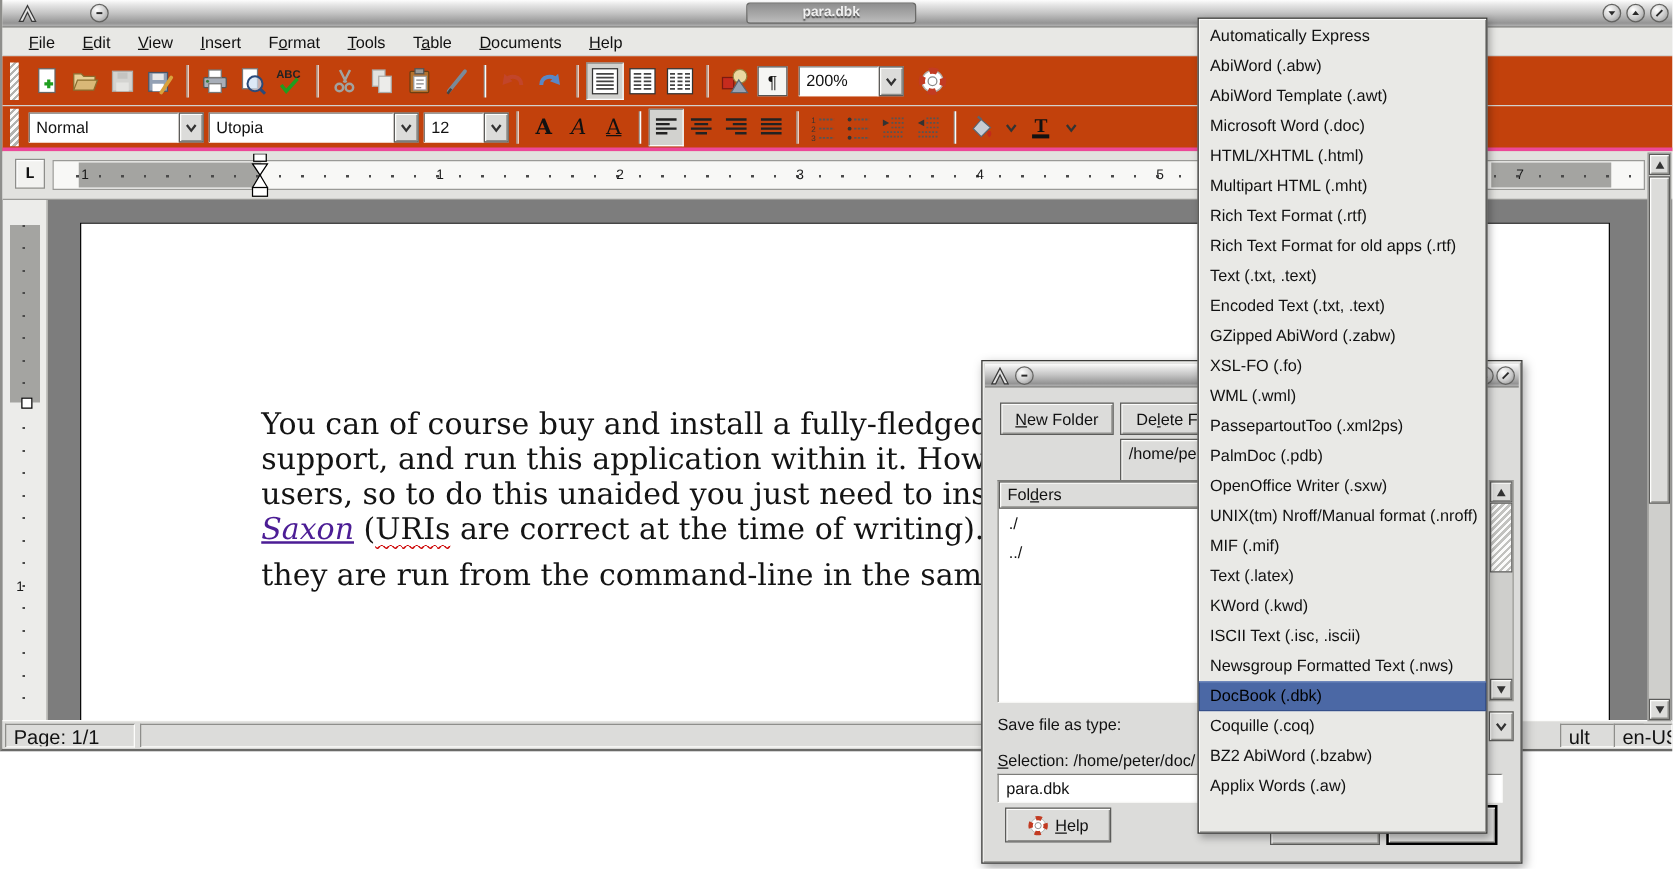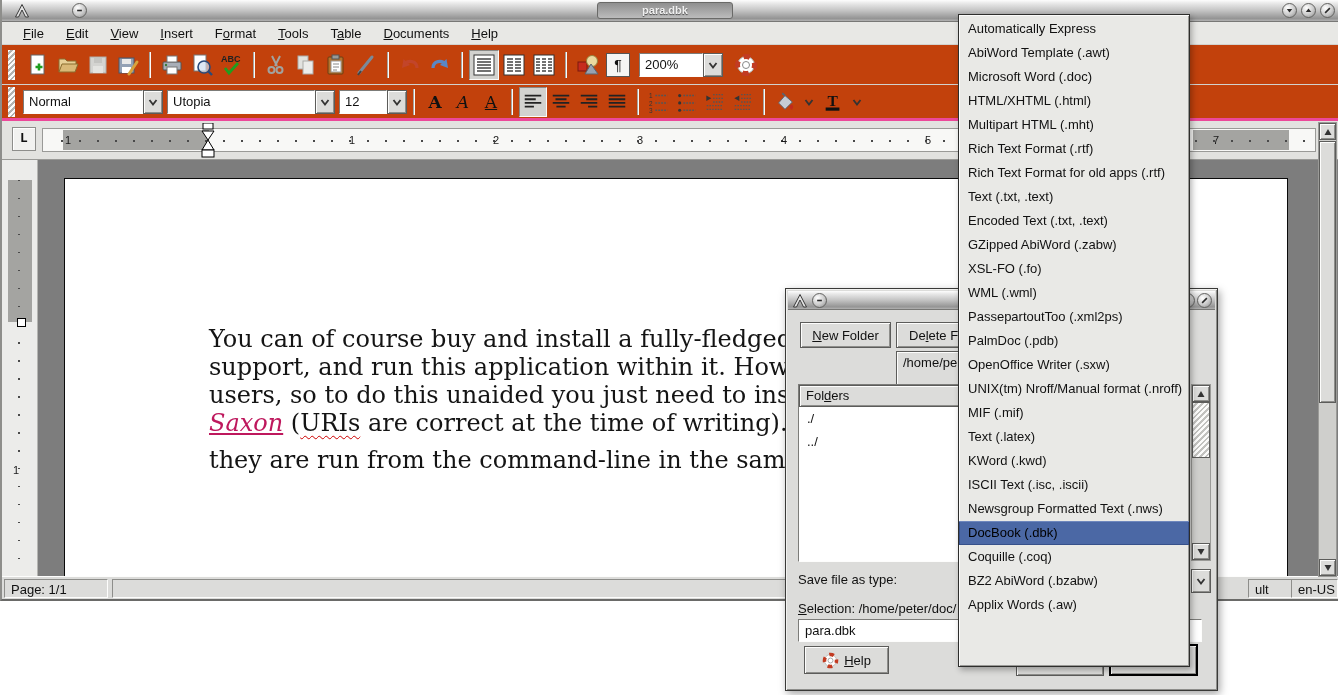--- a/index.html
+++ b/index.html
@@ -69,38 +69,38 @@
   .vzone { position:absolute; left:6px; width:24px; top:20px; height:142px; background:#a4a4a1; }
   .vticks { position:absolute; left:16px; width:2px; top:20px; bottom:4px;
     background:repeating-linear-gradient(to bottom, #4a4a4a 0 1.5px, transparent 1.5px 18px); }
   .vsq { position:absolute; left:15px; top:158px; width:9px; height:9px; background:#fff; border:1px solid #000; }
   .vnum { position:absolute; left:11px; font-size:11px; color:#1a1a1a; }
   .page { position:absolute; left:62px; top:18px; width:1224px; height:420px; background:#fff;
           border:1px solid #0a0a0a; }
   .textblock { position:absolute; left:144px; top:146px; width:1100px; }
   .docline { white-space:nowrap; font-family:"DejaVu Serif", serif; font-size:24px; line-height:28px; color:#141414; }
   .para + .para { margin-top:9px; }
-  .link { color:#be185d; font-style:italic; text-decoration:underline; }
+  .link { color:#4c1d95; font-style:italic; text-decoration:underline; }
   .misspell { text-decoration-line:underline; text-decoration-style:wavy; text-decoration-color:#cc0000;
               text-decoration-thickness:1px; text-underline-offset:4px; }
 
   
   .vsb { position:absolute; right:1px; top:122px; width:19px; height:455px; background:#cfcfcc;
          border:1px solid #9a9a97; z-index:2; }
   .sb-arrow { position:absolute; left:0; width:17px; height:17px; background:#dcdcda; border:1px solid #5c5c5a;
     box-shadow:inset 1px 1px 0 #fdfdfc, inset -1px -1px 0 #8e8e8b; display:flex; align-items:center; justify-content:center;}
   .sb-arrow svg { width:10px; height:10px; }
   .sb-thumb { position:absolute; left:0; width:17px; background:#dcdcda; border:1px solid #5c5c5a;
     box-shadow:inset 1px 1px 0 #fdfdfc, inset -1px -1px 0 #8e8e8b; }
 
   
   .statusbar { position:absolute; left:0; bottom:0; width:100%; height:23px; background:#dcdcda;
                border-top:1px solid #fdfdfc; }
   .scell { position:absolute; top:2px; height:19px; background:#dcdcda; border:1px solid;
-    border-color:#8e8e8b #fdfdfc #fdfdfc #8e8e8b; font-size:13px; padding:2px 6px; white-space:nowrap; overflow:hidden;}
+    border-color:#8e8e8b #fdfdfc #fdfdfc #8e8e8b; font-size:16px; padding:2px 6px; white-space:nowrap; overflow:hidden;}
 
   
   .dialog { position:absolute; left:785px; top:288px; width:433px; height:403px; background:#dcdcda;
     border:1px solid #3a3a38; box-shadow:inset 1px 1px 0 #f2f2f0, inset -1px -1px 0 #8e8e8b, 2px 3px 8px rgba(0,0,0,.35);
     z-index:5; }
   .dlg-titlebar { position:absolute; left:2px; top:2px; right:2px; height:19px;
     background:linear-gradient(180deg,#fdfdfd 0%,#e6e6e6 18%,#c4c4c4 50%,#949494 88%,#b2b2b2 100%);
     border-bottom:1px solid #787876; }
   .dlg-titlebar .ball { top:2px; }
   .dlg-titlebar .tb-icon { top:2px; }
@@ -555,20 +555,21 @@
       <circle cx="12" cy="12" r="3.5" fill="#fff" stroke="#888"></circle>
       </svg>
     <span><u>H</u>elp</span>
   </div>
   <div class="gtkbtn" style="left:230px;top:357px;width:88px;height:30px"></div>
   <div class="gtkbtn defaultbtn" style="left:323px;top:355px;width:89px;height:32px"></div>
 </div>
 
 <div class="popup" id="formatpopup">
     <div class="popup-item">Automatically Express</div>
+    <div class="popup-item">AbiWord (.abw)</div>
     <div class="popup-item">AbiWord Template (.awt)</div>
     <div class="popup-item">Microsoft Word (.doc)</div>
     <div class="popup-item">HTML/XHTML (.html)</div>
     <div class="popup-item">Multipart HTML (.mht)</div>
     <div class="popup-item">Rich Text Format (.rtf)</div>
     <div class="popup-item">Rich Text Format for old apps (.rtf)</div>
     <div class="popup-item">Text (.txt, .text)</div>
     <div class="popup-item">Encoded Text (.txt, .text)</div>
     <div class="popup-item">GZipped AbiWord (.zabw)</div>
     <div class="popup-item">XSL-FO (.fo)</div>

